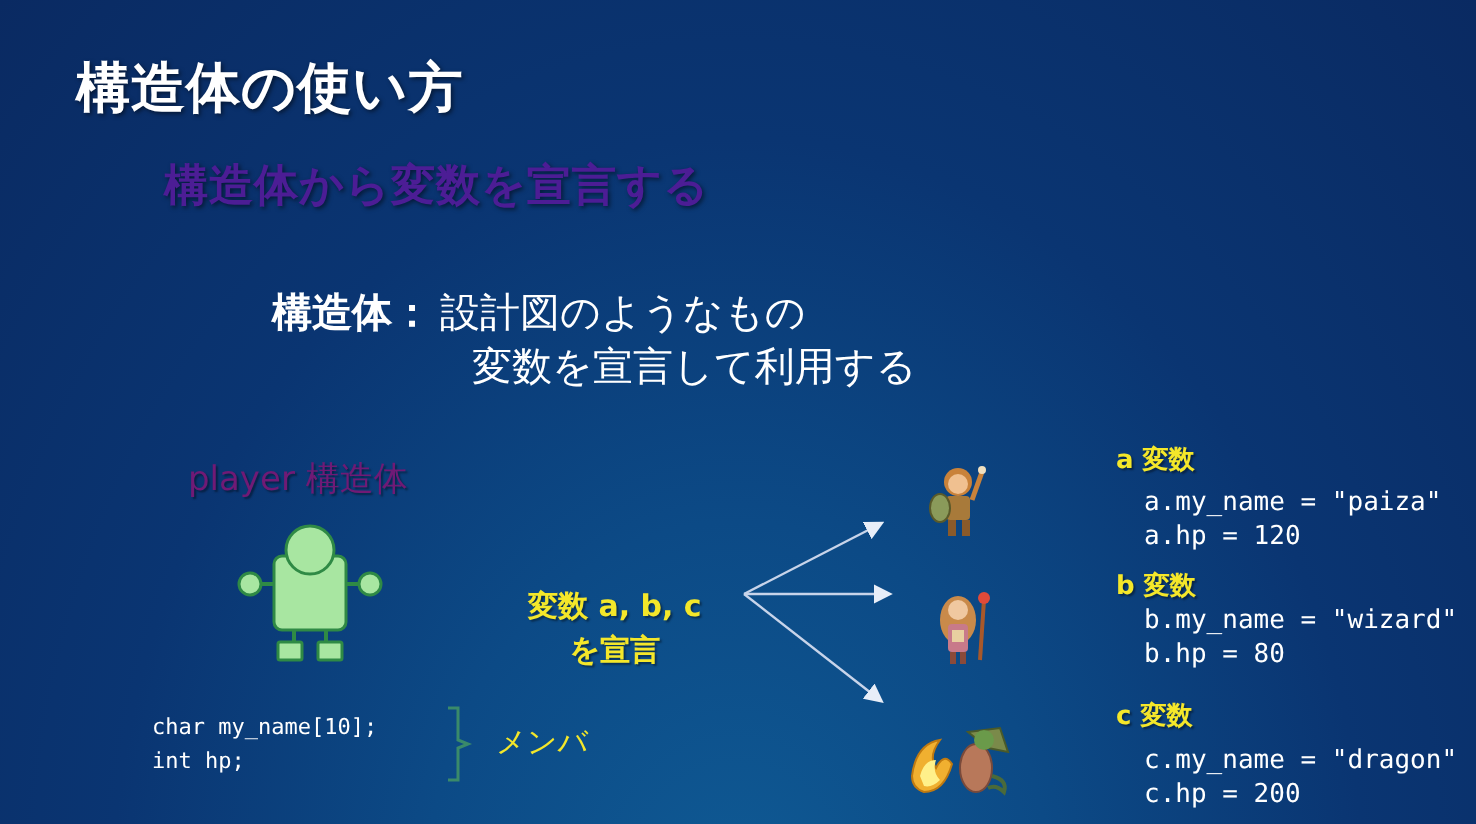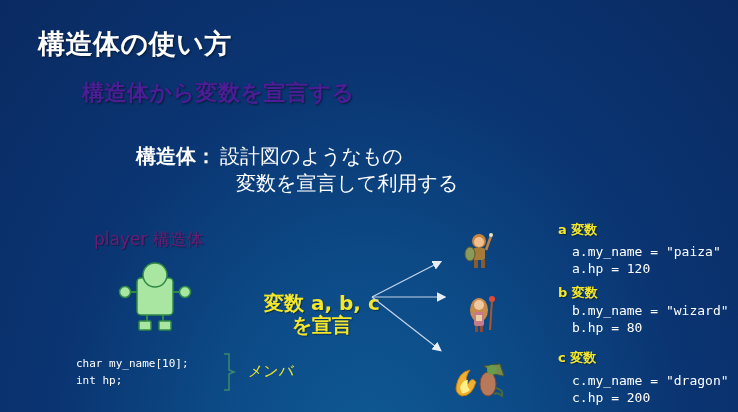--- a/index.html
+++ b/index.html
@@ -47,21 +47,21 @@
     font-size: 11px; line-height: 17px; color: #ffffff;
     white-space: pre;
   }
   .brace { left: 222px; top: 352px; width: 18px; height: 40px; }
   .member-label {
     left: 248px; top: 362px;
     font-size: 15px; font-weight: normal; color: #f4e72a;
   }
   .declare-label {
     left: 264px; top: 292px;
-    font-size: 20px; font-weight: bold; color: #f4e72a;
+    font-size: 15px; font-weight: bold; color: #f4e72a;
     text-align: center; line-height: 22px;
     text-shadow: 1px 1px 1px rgba(0,0,0,0.4);
   }
   .arrows { left: 368px; top: 256px; width: 90px; height: 100px; }
   .var-block { position: absolute; margin-left: 44px; }
   .var-title {
     font-size: 13px; font-weight: bold; color: #f4e72a;
     text-shadow: 1px 1px 1px rgba(0,0,0,0.4);
   }
   .var-code {

